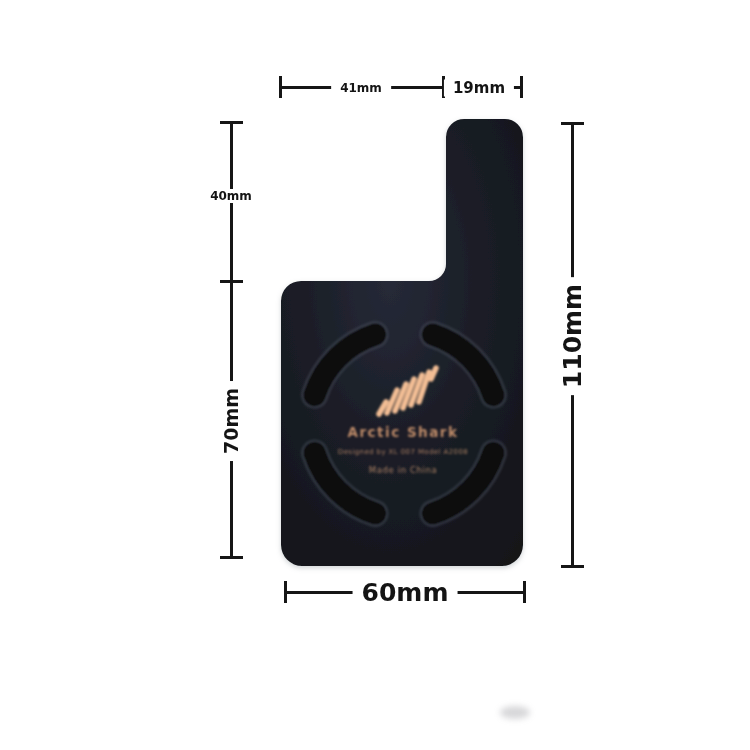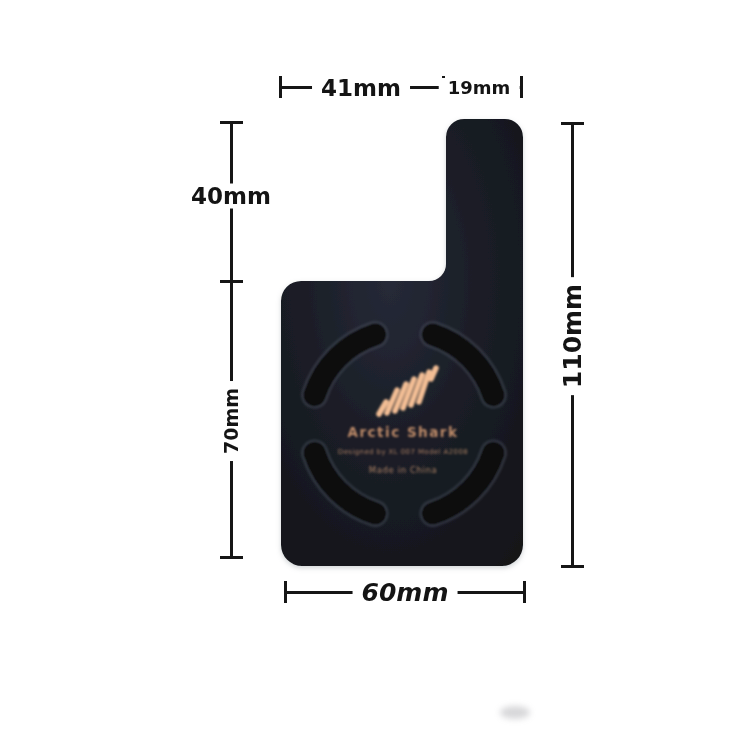--- a/index.html
+++ b/index.html
@@ -16,22 +16,22 @@
   .vline{position:absolute;width:3px;background:#161616;}
   .cap-v{position:absolute;width:3px;height:22px;background:#161616;}
   .cap-h{position:absolute;width:23px;height:3px;background:#161616;}
 
   .dim-label{
     position:absolute;transform:translate(-50%,-50%);
     background:#ffffff;color:#141414;font-weight:600;
     padding:1px 9px;white-space:nowrap;line-height:1;
   }
   .dim-label.rot{transform:translate(-50%,-50%) rotate(-90deg);padding:1px 7px;}
-  .fs18{font-size:23px;}
-  .fs15{font-size:18px;}
+  .fs18{font-size:12px;}
+  .fs15{font-size:15px;}
   .fs19{font-size:19px;}
   .fs25{font-size:25px;}
 
   
   .engrave{
     position:absolute;transform:translate(-50%,-50%);
     white-space:nowrap;text-align:center;line-height:1;
     color:#bf8c69;filter:blur(1.1px);
   }
   .brand{font-size:13.5px;font-weight:700;letter-spacing:1.5px;}
@@ -137,17 +137,17 @@
     <div class="vline" style="left:571px;top:124px;height:443px;"></div>
     <div class="cap-h" style="left:561px;top:122px;"></div>
     <div class="cap-h" style="left:561px;top:565px;"></div>
     <div class="dim-label rot fs25" style="left:572px;top:336px;">110mm</div>
   </div>
 
   <div>
     <div class="hline" style="left:285px;top:591px;width:240px;"></div>
     <div class="cap-v" style="left:284px;top:581px;"></div>
     <div class="cap-v" style="left:523px;top:581px;"></div>
-    <div class="dim-label fs25" style="left:405px;top:592px;font-style:italic;">60mm</div>
+    <div class="dim-label fs25" style="left:405px;top:592px;">60mm</div>
   </div>
 
   <div class="watermark"></div>
 </div>
 
 </body></html>

